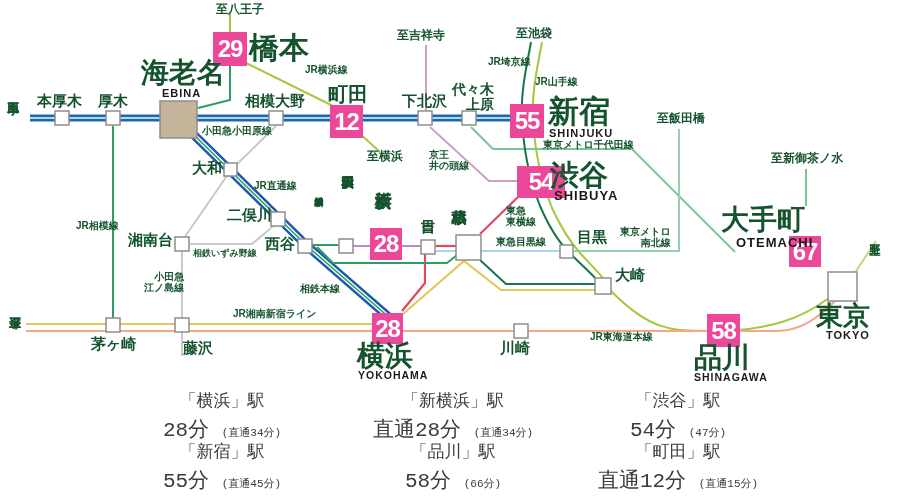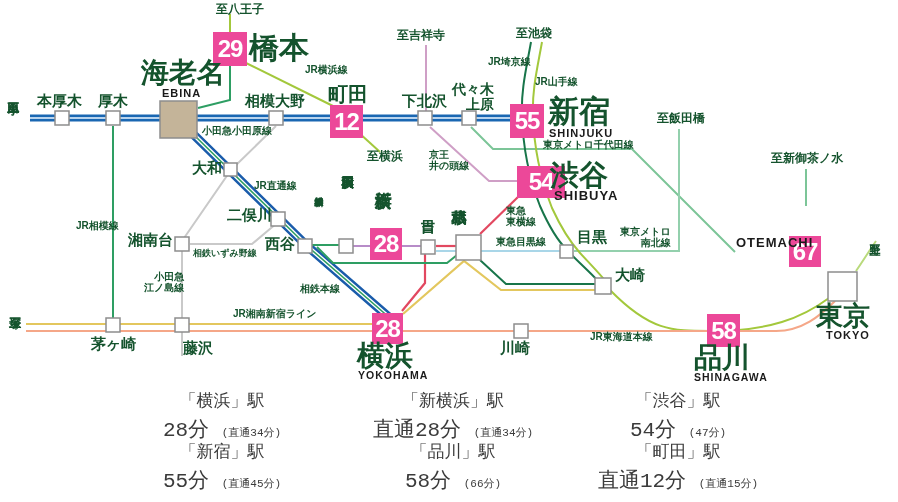--- a/index.html
+++ b/index.html
@@ -111,20 +111,21 @@
   <div class="badge" style="left:707px;top:314px;width:33px;height:33px;">58</div>
 
   <div class="lbl big" style="left:249px;top:31px;font-size:30px;">橋本</div>
   <div class="lbl big" style="left:141px;top:58px;font-size:28px;">海老名</div>
   <div class="lbl romaji" style="left:162px;top:87px;font-size:11px;">EBINA</div>
   <div class="lbl big" style="left:328px;top:83px;font-size:20px;">町田</div>
   <div class="lbl big" style="left:548px;top:95px;font-size:31px;">新宿</div>
   <div class="lbl romaji" style="left:549px;top:127px;font-size:11px;">SHINJUKU</div>
   <div class="lbl big" style="left:550px;top:160px;font-size:29px;">渋谷</div>
   <div class="lbl romaji" style="left:554px;top:189px;font-size:13px;">SHIBUYA</div>
+  <div class="lbl big" style="left:721px;top:205px;font-size:28px;">大手町</div>
   <div class="lbl romaji" style="left:736px;top:236px;font-size:13px;">OTEMACHI</div>
   <div class="lbl big" style="left:816px;top:302px;font-size:27px;">東京</div>
   <div class="lbl romaji" style="left:826px;top:329px;font-size:11px;">TOKYO</div>
   <div class="lbl big" style="left:357px;top:341px;font-size:28px;">横浜</div>
   <div class="lbl romaji" style="left:358px;top:370px;font-size:10.5px;">YOKOHAMA</div>
   <div class="lbl big" style="left:694px;top:343px;font-size:28px;">品川</div>
   <div class="lbl romaji" style="left:694px;top:372px;font-size:10.5px;">SHINAGAWA</div>
 
   <div class="lbl b s15" style="left:37px;top:93px;">本厚木</div>
   <div class="lbl b s15" style="left:98px;top:93px;">厚木</div>

